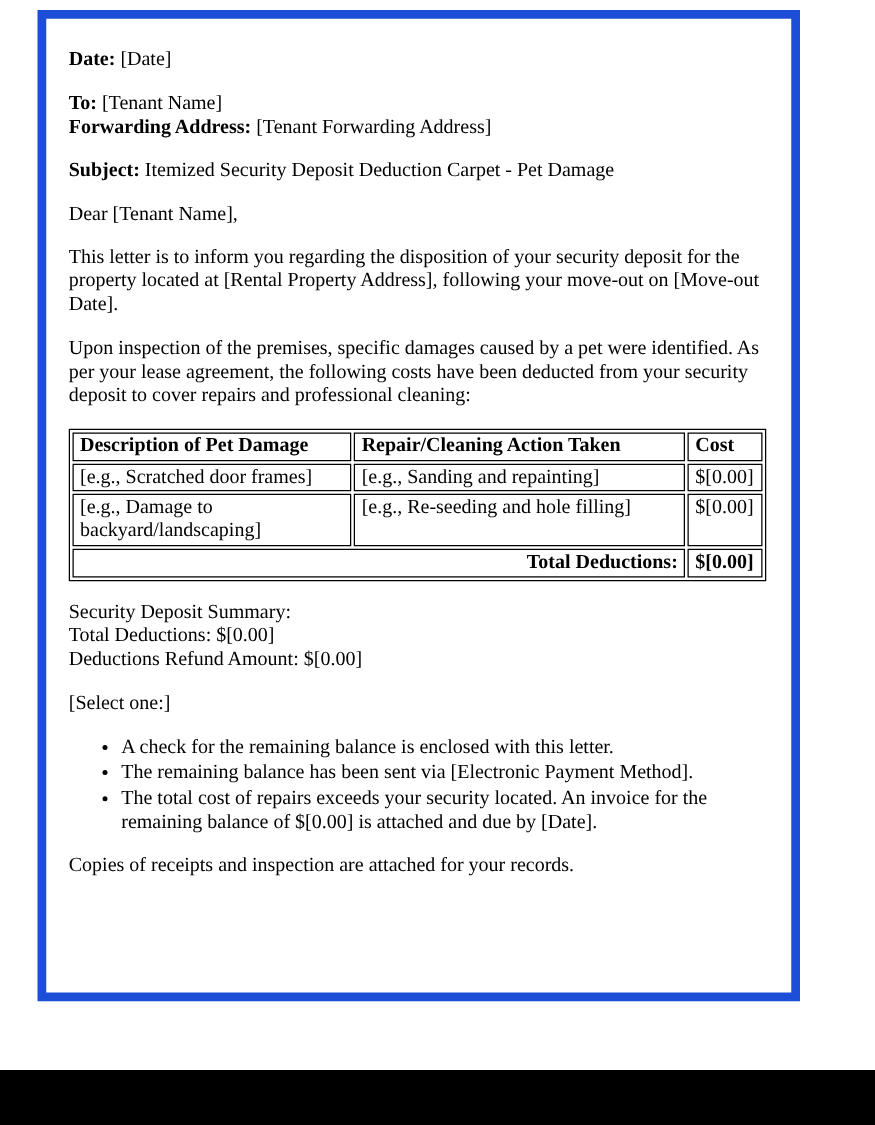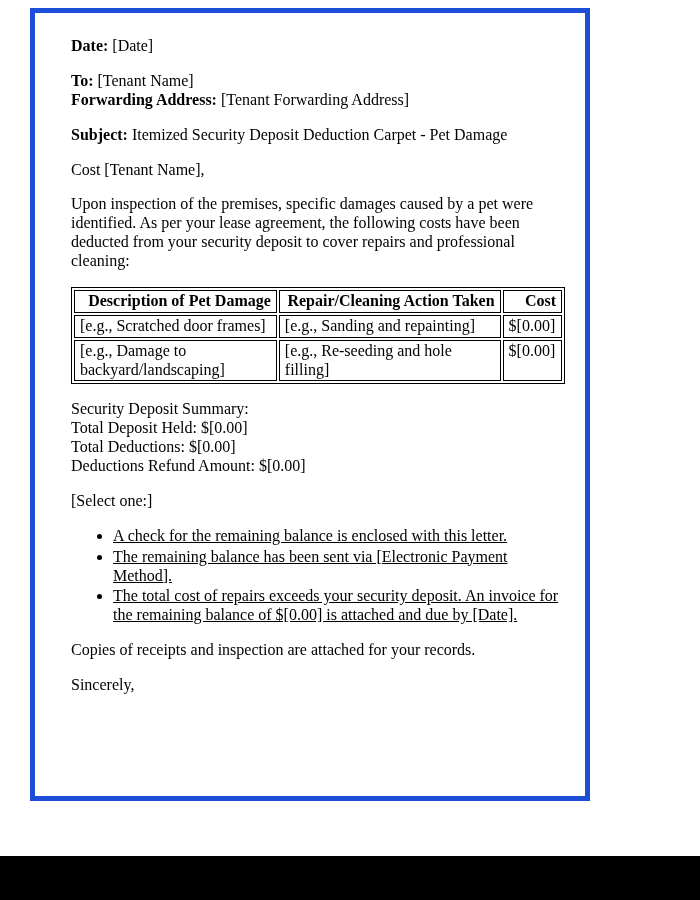--- a/index.html
+++ b/index.html
@@ -8,47 +8,47 @@
     width: 700px; height: 900px;
     background: #ffffff;
     font-family: "Liberation Serif", "DejaVu Serif", serif;
     font-size: 16px;
     color: #000;
   }
   .page { position: relative; width: 700px; height: 900px; overflow: hidden; background: #fff; }
   .letter {
     position: absolute;
     left: 30px; top: 8px;
-    width: 560px; height: 793px;
-    border: 5px solid #1d4ed8;
-    padding: 14px 20px 0 36px;
+    width: 610px; height: 793px;
+    border: 7px solid #1d4ed8;
+    padding: 14px 20px 0 18px;
     overflow: hidden;
     line-height: 1.18;
   }
   .letter p { margin: 16px 0; }
   .letter p:first-child { margin-top: 10px; }
   b { font-weight: bold; }
   table.deductions {
     border-collapse: separate;
     border-spacing: 2px;
     border: 1px solid #000;
     width: 100%;
     margin: 16px 0;
   }
   table.deductions th, table.deductions td {
     border: 1px solid #000;
     padding: 1px 5px;
     vertical-align: top;
   }
-  table.deductions th { font-weight: bold; text-align: right; }
+  table.deductions th { font-weight: bold; text-align: left; }
   td.cost-cell { white-space: nowrap; }
   td.total-label { text-align: right; font-weight: bold; }
   td.total-value { font-weight: bold; white-space: nowrap; }
   .bold-line { font-weight: normal; }
-  ul.options { margin: 16px 0; padding-left: 42px; text-decoration: underline; }
+  ul.options { margin: 16px 0; padding-left: 42px; }
   ul.options li { margin: 2px 0; }
   .bottom-bar {
     position: absolute;
     left: 0; top: 856px;
     width: 700px; height: 44px;
     background: #000000;
   }
 </style>
 </head>
 <body>
@@ -58,22 +58,23 @@
 
     <p><b>Date:</b> <span>[Date]</span></p>
 
     <p>
       <b>To:</b> <span>[Tenant Name]</span><br>
       <b>Forwarding Address:</b> <span>[Tenant Forwarding Address]</span>
     </p>
 
     <p><b>Subject:</b> <span>Itemized Security Deposit Deduction Carpet - Pet Damage</span></p>
 
-    <p>Cost [Tenant Name],</p>
+    <p>Dear [Tenant Name],</p>
 
+    <p>This letter is to inform you regarding the disposition of your security deposit for the property located at [Rental Property Address], following your move-out on [Move-out Date].</p>
 
     <p>Upon inspection of the premises, specific damages caused by a pet were identified. As per your lease agreement, the following costs have been deducted from your security deposit to cover repairs and professional cleaning:</p>
 
     <table class="deductions">
       <colgroup>
         <col style="width: 240px;">
         <col style="width: 300px;">
         <col style="width: 60px;">
       </colgroup>
       <thead>
@@ -87,40 +88,42 @@
         <tr>
           <td>[e.g., Scratched door frames]</td>
           <td>[e.g., Sanding and repainting]</td>
           <td class="cost-cell">$[0.00]</td>
         </tr>
         <tr>
           <td>[e.g., Damage to backyard/landscaping]</td>
           <td>[e.g., Re-seeding and hole filling]</td>
           <td class="cost-cell">$[0.00]</td>
         </tr>
+        <tr>
+          <td class="total-label" colspan="2">Total Deductions:</td>
+          <td class="total-value">$[0.00]</td>
+        </tr>
       </tbody>
     </table>
 
     <p class="summary">
       </p>
       <div class="bold-line">Security Deposit Summary:</div>
-      <div>Total Deposit Held: $[0.00]</div>
       <div>Total Deductions: $[0.00]</div>
       <div class="bold-line">Deductions Refund Amount: $[0.00]</div>
     <p></p>
 
     <p>[Select one:]</p>
 
     <ul class="options">
       <li>A check for the remaining balance is enclosed with this letter.</li>
       <li>The remaining balance has been sent via [Electronic Payment Method].</li>
-      <li>The total cost of repairs exceeds your security deposit. An invoice for the remaining balance of $[0.00] is attached and due by [Date].</li>
+      <li>The total cost of repairs exceeds your security located. An invoice for the remaining balance of $[0.00] is attached and due by [Date].</li>
     </ul>
 
     <p>Copies of receipts and inspection are attached for your records.</p>
 
-    <p>Sincerely,</p>
 
 
   </div>
 
   <div class="bottom-bar"></div>
 </div>
 
 </body></html>

